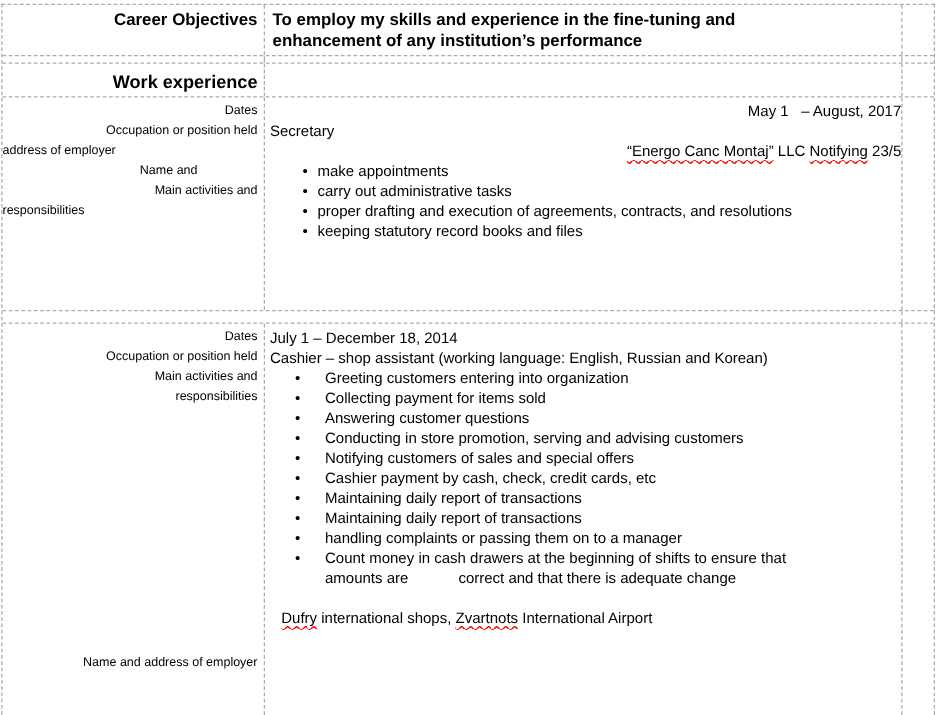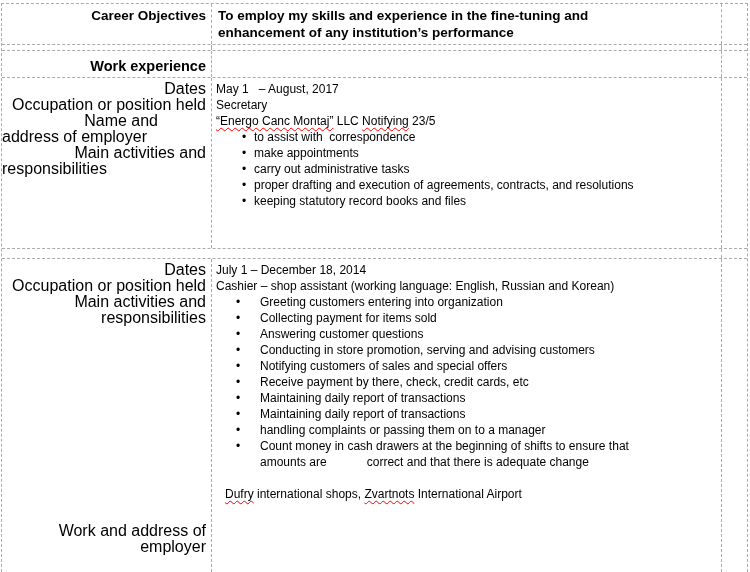--- a/index.html
+++ b/index.html
@@ -25,36 +25,36 @@
   .row.last{border-bottom:none;flex:1;}
   .r-career{height:41px;}
   .r-spacer-a{height:6px;}
   .r-work{height:27px;}
   .r-job1{height:171px;}
   .r-spacer-b{height:10px;}
   .cell{box-sizing:border-box;}
   .label{
     width:210px;flex:0 0 210px;border-right:1px dashed var(--border);
     text-align:right;padding:3px 5px 0 0;
-    font-size:16px;line-height:16px;
+    font-size:10px;line-height:16px;
   }
   .content{
     width:510px;flex:0 0 510px;border-right:1px dashed var(--border);
     padding:3px 0 0 4px;font-size:12px;line-height:16px;
     text-align:left;
   }
   .rightcol{flex:1;}
   .noborder{border-right:none;}
   .bold{font-weight:bold;font-size:13.5px;line-height:17px;}
   .heading{font-weight:bold;font-size:14.5px;line-height:17px;padding-top:7px;}
   .obj{padding-left:6px;white-space:pre-wrap;}
   .ln{min-height:16px;}
   .pr48{padding-right:48px;}
   .leftln{text-align:left;}
-  .pre{white-space:pre-wrap;}
+  .pre{white-space:pre-wrap;text-align:right;}
   .wavy{text-decoration:underline wavy var(--spell);text-decoration-thickness:1px;text-underline-offset:2px;}
   ul.duties{margin:0;padding:0;list-style:none;}
   ul.duties li{position:relative;white-space:pre-wrap;min-height:16px;}
   .d1 li{padding-left:38px;}
   .d1 li::before{content:"\2022";position:absolute;left:26px;top:0;}
   .d2 li{padding-left:44px;}
   .d2 li::before{content:"\2022";position:absolute;left:20px;top:0;}
   .dufry-line{margin-top:16px;padding-left:9px;white-space:pre-wrap;}
   .emp-label{margin-top:197px;}
 </style>
@@ -79,31 +79,30 @@
   <div class="row r-work">
     <div class="cell label heading">Work experience</div>
     <div class="cell content"></div>
     <div class="cell rightcol"></div>
   </div>
 
   <div class="row r-job1">
     <div class="cell label">
       <div class="ln">Dates</div>
       <div class="ln">Occupation or position held</div>
+      <div class="ln leftln">address of employer</div>
       <div class="ln pr48">Name and</div>
-      <div class="ln leftln">address of employer</div>
       <div class="ln">Main activities and</div>
       <div class="ln leftln">responsibilities</div>
     </div>
     <div class="cell content">
       <div class="ln pre">May 1   – August, 2017</div>
       <div class="ln">Secretary</div>
       <div class="ln pre"><span class="wavy">“Energo Canc Montaj”</span><span> LLC </span><span class="wavy">Notifying</span><span> 23/5</span></div>
       <ul class="duties d1">
-          <li>to assist with  correspondence</li>
           <li>make appointments</li>
           <li>carry out administrative tasks</li>
           <li>proper drafting and execution of agreements, contracts, and resolutions</li>
           <li>keeping statutory record books and files</li>
         </ul>
     </div>
     <div class="cell rightcol"></div>
   </div>
 
   <div class="row r-spacer-b">
@@ -111,32 +110,32 @@
     <div class="cell content"></div>
     <div class="cell rightcol"></div>
   </div>
 
   <div class="row last">
     <div class="cell label">
       <div class="ln">Dates</div>
       <div class="ln">Occupation or position held</div>
       <div class="ln">Main activities and</div>
       <div class="ln">responsibilities</div>
-      <div class="ln emp-label">Work and address of employer</div>
+      <div class="ln emp-label">Name and address of employer</div>
     </div>
     <div class="cell content">
       <div class="ln">July 1 – December 18, 2014</div>
       <div class="ln">Cashier – shop assistant (working language: English, Russian and Korean)</div>
       <ul class="duties d2">
           <li>Greeting customers entering into organization</li>
           <li>Collecting payment for items sold</li>
           <li>Answering customer questions</li>
           <li>Conducting in store promotion, serving and advising customers</li>
           <li>Notifying customers of sales and special offers</li>
-          <li>Receive payment by there, check, credit cards, etc</li>
+          <li>Cashier payment by cash, check, credit cards, etc</li>
           <li>Maintaining daily report of transactions</li>
           <li>Maintaining daily report of transactions</li>
           <li>handling complaints or passing them on to a manager</li>
           <li>Count money in cash drawers at the beginning of shifts to ensure that
 amounts are            correct and that there is adequate change</li>
         </ul>
       <div class="ln dufry-line"><span class="wavy">Dufry</span><span> international shops, </span><span class="wavy">Zvartnots</span><span> International Airport</span></div>
     </div>
     <div class="cell rightcol"></div>
   </div>

